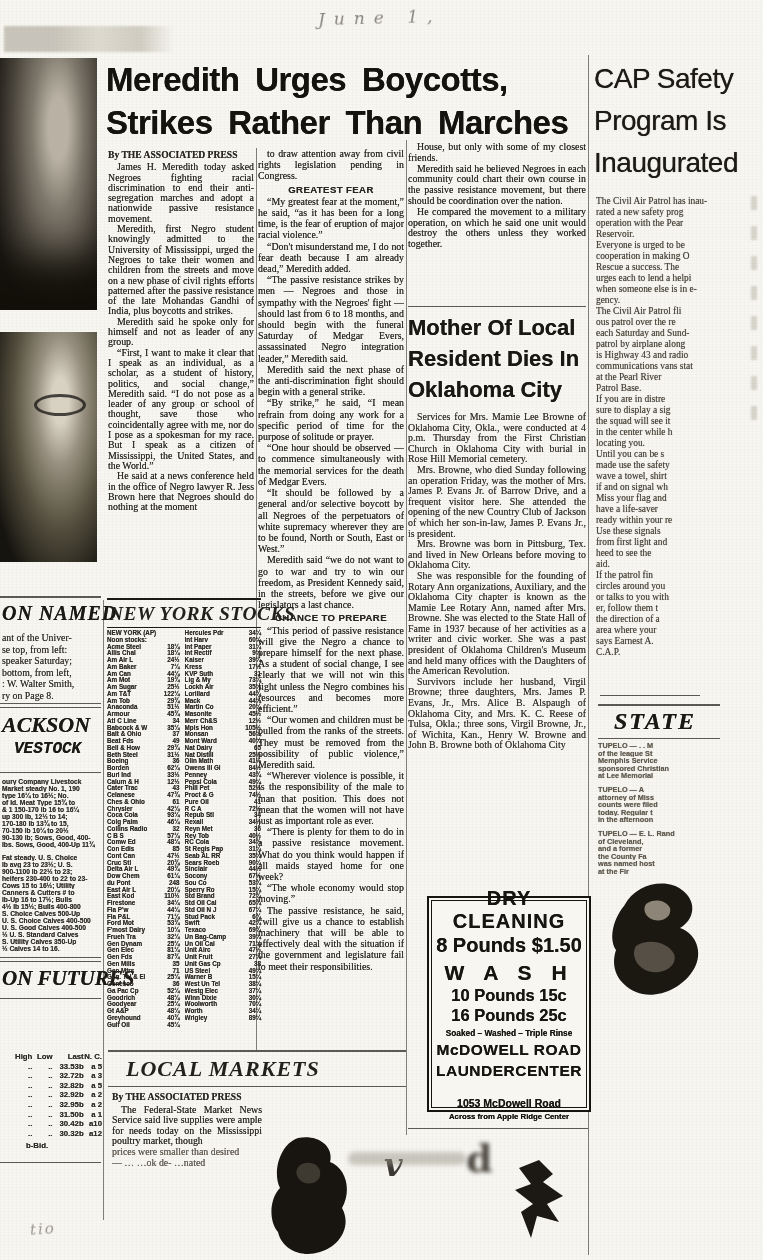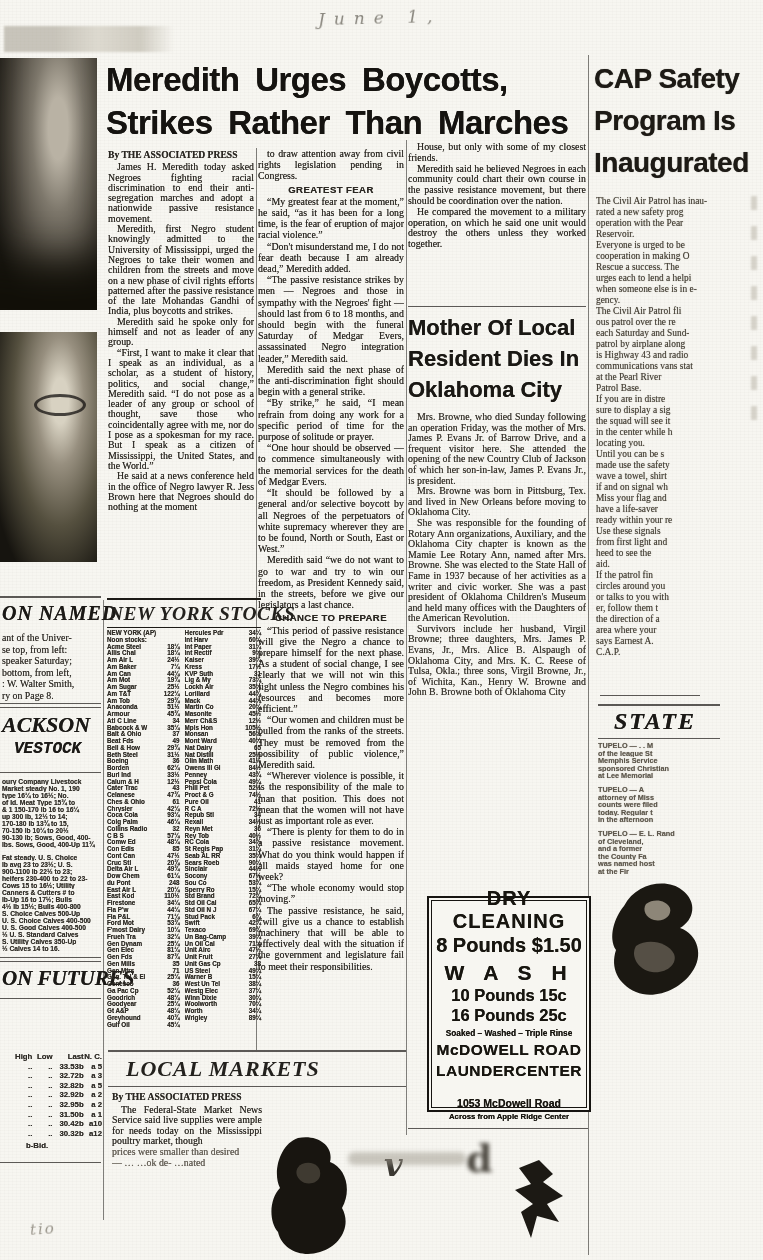--- a/index.html
+++ b/index.html
@@ -34,21 +34,21 @@
     color:#2a2722;text-shadow:0 0 .5px rgba(40,36,30,.75);}
   .news-col p{margin:0;text-indent:9px;}
   .news-col p.sub{text-align:center;text-indent:0;font-weight:700;font-family:"Liberation Sans",sans-serif;
     font-size:9.6px;letter-spacing:.4px;margin:2px 0 1px;}
   .byline{font-weight:700;font-size:9.6px;margin-bottom:2px;font-family:"Liberation Serif",serif;}
   
   .sec-head{position:absolute;font-family:"Liberation Serif",serif;font-style:italic;font-weight:700;
     color:#1b1916;text-shadow:0 0 .6px rgba(20,18,14,.8);white-space:nowrap;}
   
   .cap-headline{position:absolute;left:594px;top:58px;width:166px;font-family:"Liberation Sans",sans-serif;
-    font-weight:700;font-size:28px;line-height:42px;color:#1d1a15;letter-spacing:-.5px;
+    font-weight:400;font-size:28px;line-height:42px;color:#1d1a15;letter-spacing:-.5px;
     text-shadow:0 0 .7px rgba(25,22,16,.8);}
   .frag-col{position:absolute;overflow:hidden;}
   .frag-col div{white-space:nowrap;overflow:hidden;}
   .cap-body{left:596px;top:196px;width:164px;height:470px;font-size:9.4px;line-height:11px;color:#454036;
     text-shadow:0 0 .7px rgba(70,64,52,.6);}
   .state-items{left:598px;top:742px;width:152px;height:132px;font-size:7.3px;line-height:7.6px;
     color:#5d574c;font-family:"Liberation Sans",sans-serif;font-weight:700;text-shadow:0 0 .8px rgba(90,84,70,.6);}
   
   .mother-headline{position:absolute;left:408px;top:312px;width:180px;font-family:"Liberation Sans",sans-serif;
     font-weight:700;font-size:22px;line-height:31px;color:#1a1814;text-shadow:0 0 .5px rgba(22,20,16,.85);}
@@ -178,20 +178,21 @@
   <div class="hrule" style="left:408px;top:306px;width:178px;"></div>
 
   <div class="mother-headline">
     <div>Mother Of Local</div>
     <div>Resident Dies In</div>
     <div>Oklahoma City</div>
   </div>
   <div class="news-col" style="left:408px;top:412px;width:178px;height:482px;line-height:10.6px;color:#3a362f;">
     <div>
 
+    <p>Services for Mrs. Mamie Lee Browne of Oklahoma City, Okla., were conducted at 4 p.m. Thursday from the First Christian Church in Oklahoma City with burial in Rose Hill Memorial cemetery.</p>
         <p>Mrs. Browne, who died Sunday following an operation Friday, was the mother of Mrs. James P. Evans Jr. of Barrow Drive, and a frequent visitor here. She attended the opening of the new Country Club of Jackson of which her son-in-law, James P. Evans Jr., is president.</p>
         <p>Mrs. Browne was born in Pittsburg, Tex. and lived in New Orleans before moving to Oklahoma City.</p>
         <p>She was responsible for the founding of Rotary Ann organizations, Auxiliary, and the Oklahoma City chapter is known as the Mamie Lee Rotary Ann, named after Mrs. Browne. She was elected to the State Hall of Fame in 1937 because of her activities as a writer and civic worker. She was a past president of Oklahoma Children's Museum and held many offices with the Daughters of the American Revolution.</p>
         <p>Survivors include her husband, Virgil Browne; three daughters, Mrs. James P. Evans, Jr., Mrs. Alice B. Alspaugh of Oklahoma City, and Mrs. K. C. Reese of Tulsa, Okla.; three sons, Virgil Browne, Jr., of Wichita, Kan., Henry W. Browne and John B. Browne both of Oklahoma City</p>
       </div>
   </div>
 
   <div class="ad-box">
     <div class="ad-inner">
       <div class="ad-l1">DRY CLEANING</div>

